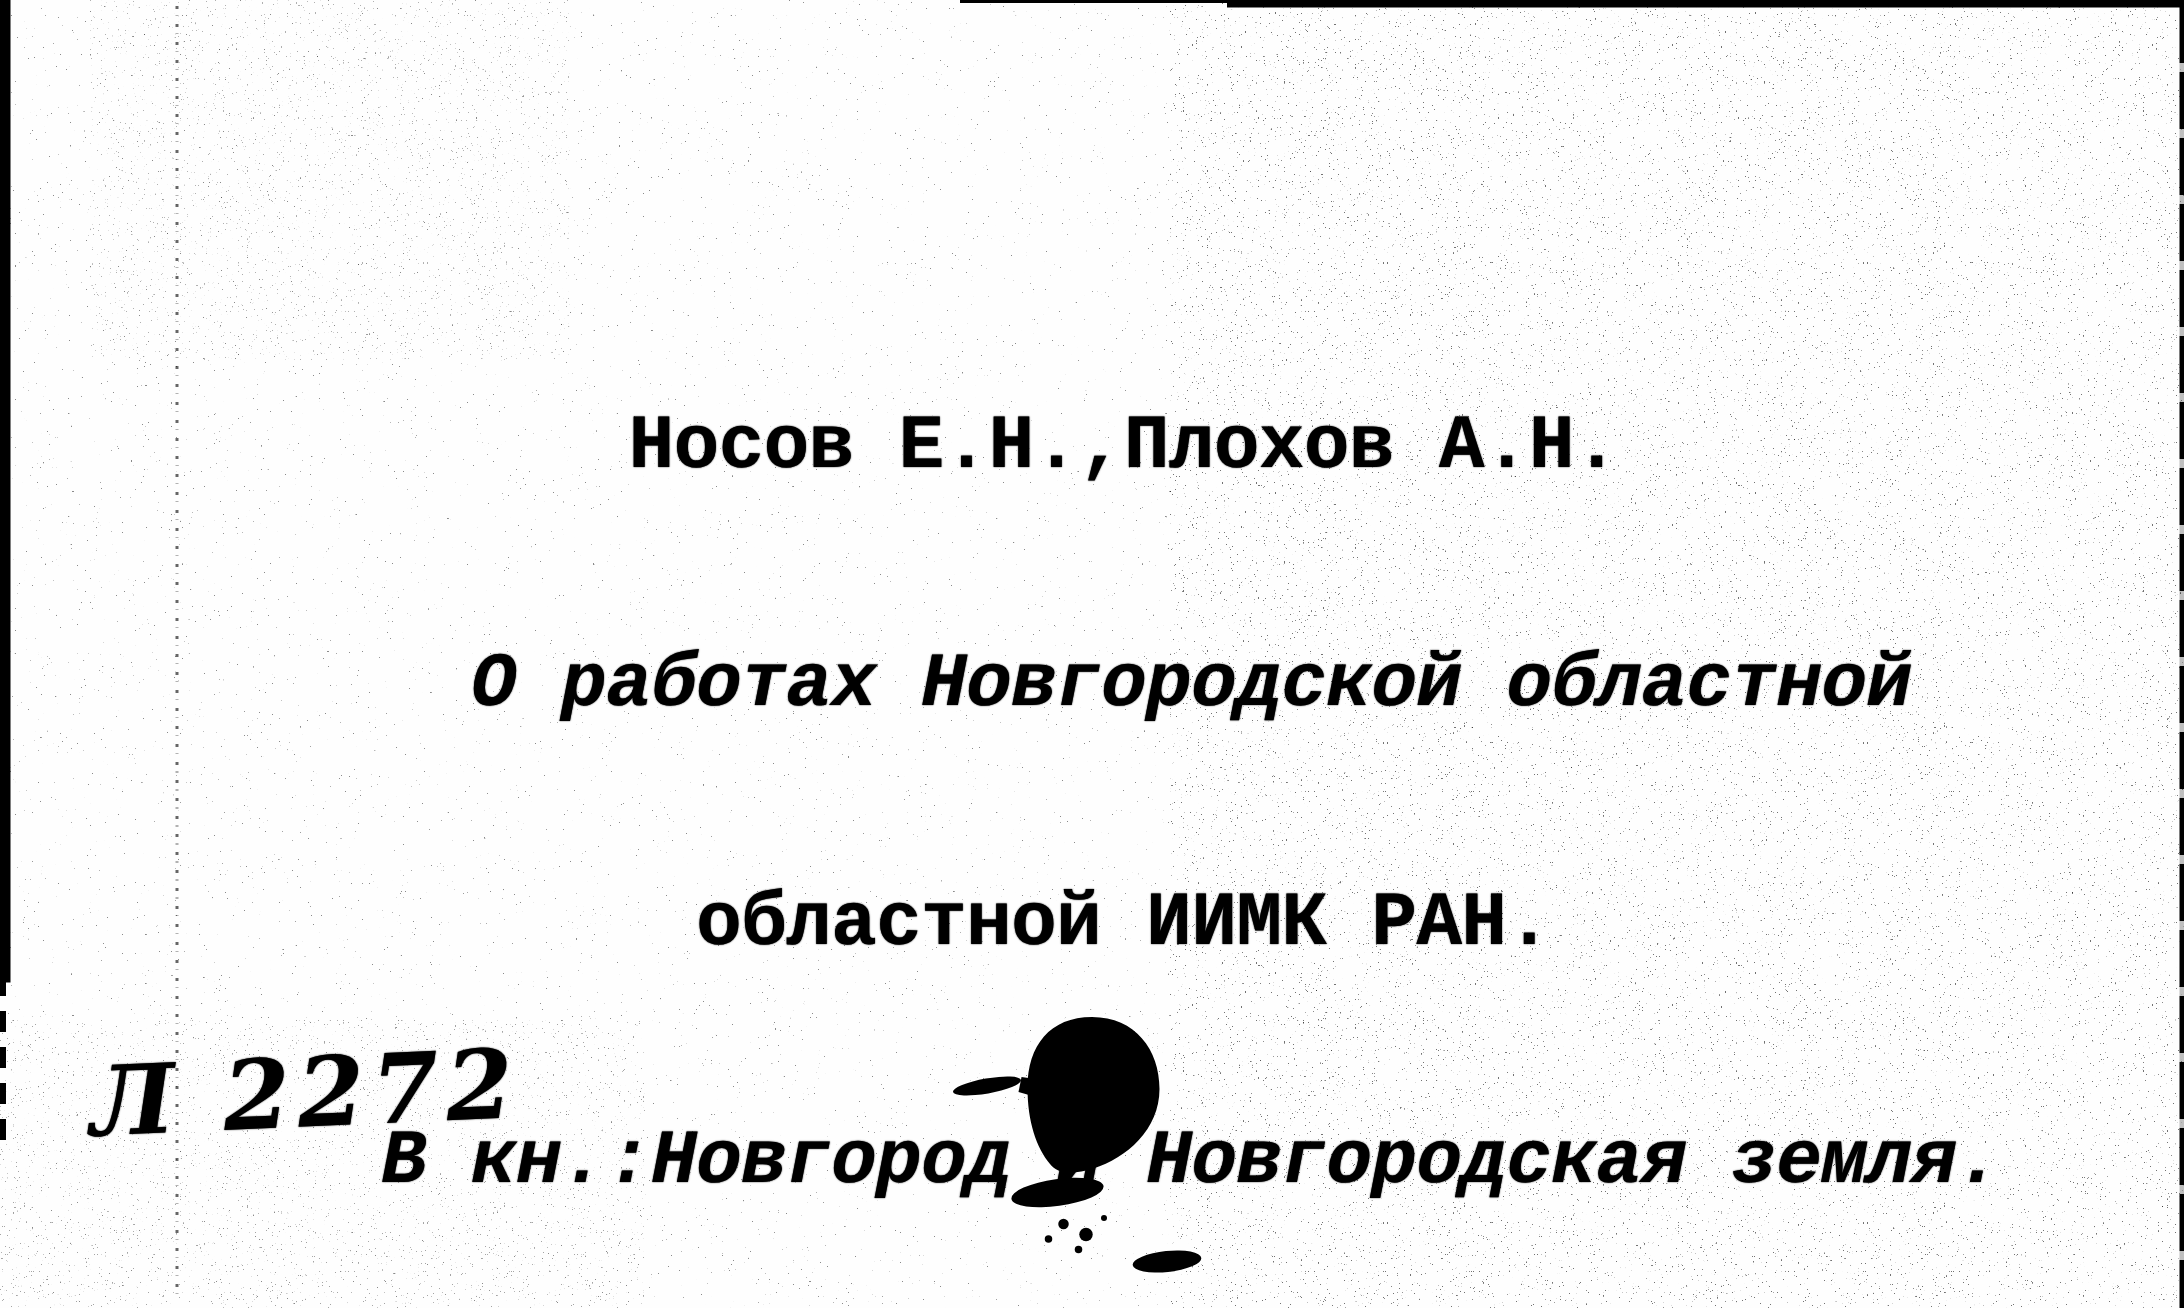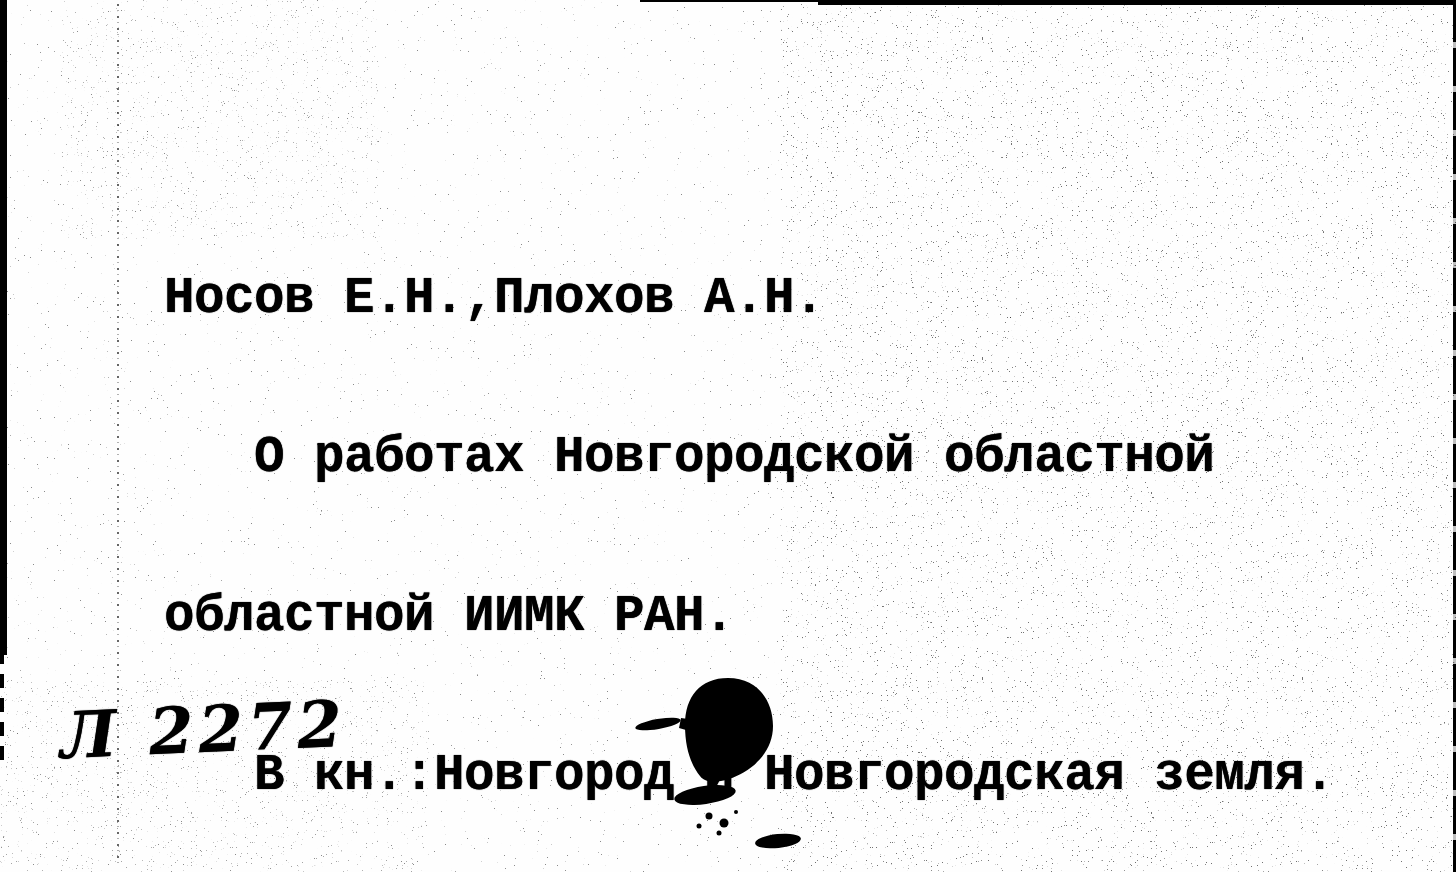--- a/index.html
+++ b/index.html
@@ -2,21 +2,21 @@
 <html><head>
 <meta charset="utf-8">
 <style>
   html,body{margin:0;padding:0;}
   body{
     width:1456px;height:872px;overflow:hidden;
     background:#ffffff;
     font-family:"Liberation Sans",sans-serif;
   }
   .scan{
-    position:relative;width:1456px;height:872px;background:#fefefee8;
+    position:relative;width:1456px;height:872px;background:#fefefee8;text-align:center;
   }
   
   .noise{position:absolute;left:0;top:0;width:1456px;height:872px;pointer-events:none;}
   
   .edge-left{position:absolute;left:0;top:0;width:7px;height:655px;background:#000;}
   .edge-left-tail{position:absolute;left:0;top:650px;width:4px;height:115px;
     background:repeating-linear-gradient(to bottom,#000 0 14px,transparent 14px 24px);}
   .edge-top-thin{position:absolute;left:640px;top:0;width:185px;height:2px;background:#000;}
   .edge-top{position:absolute;left:818px;top:0;width:638px;height:5px;background:#000;}
   .edge-right{position:absolute;right:0;top:4px;width:3px;height:868px;
@@ -26,21 +26,21 @@
     background:repeating-linear-gradient(to bottom,rgba(0,0,0,.75) 0 2px,transparent 2px 6px,rgba(0,0,0,.38) 6px 7px,transparent 7px 12px);}
   
   .text-block{
     position:absolute;left:164px;top:166px;color:#000;
     font-family:"Liberation Mono","DejaVu Sans Mono",monospace;
     font-size:51px;line-height:53px;font-weight:700;
     letter-spacing:-0.6px;white-space:pre;
     text-shadow:0 0 1px #000;
   }
   .tline{height:53px;}
-  .tline.indent{padding-left:90px;}
+  .tline.indent{padding-left:90px;font-style:italic;}
   
   .inventory{
     position:absolute;left:60px;top:692px;color:#000;
     font-family:"DejaVu Serif","Liberation Serif",serif;
     font-style:italic;font-weight:700;font-size:64px;
     letter-spacing:5px;transform:rotate(-2.5deg);
     text-shadow:0 0 1px #000;
   }
   .inkblot{position:absolute;left:595px;top:640px;width:260px;height:230px;}
 </style>

